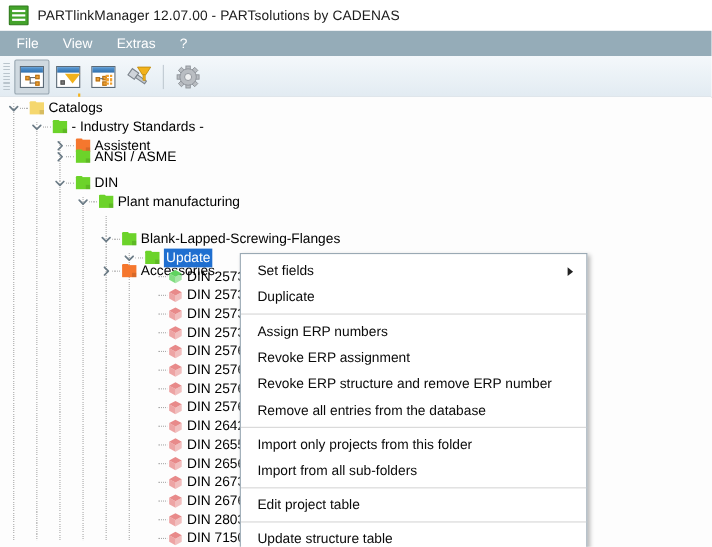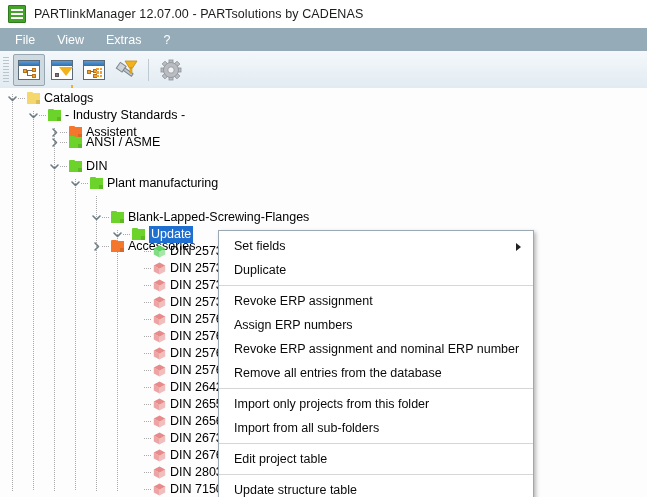--- a/index.html
+++ b/index.html
@@ -492,23 +492,23 @@
             </svg></span>
           <span class="lbl" style="left: 170px;">DIN 71501 AG - Oval flanges for motor vehicles, form AG</span>
         </div>
       </div>
   </div>
 
   <div class="ctxmenu" id="ctxmenu">
       <div class="mrow"><span>Set fields</span><span class="arrow"></span></div>
       <div class="mrow"><span>Duplicate</span></div>
       <div class="msep"></div>
+      <div class="mrow"><span>Assign ERP numbers</span></div>
       <div class="mrow"><span>Revoke ERP assignment</span></div>
-      <div class="mrow"><span>Assign ERP numbers</span></div>
-      <div class="mrow"><span>Revoke ERP assignment and nominal ERP number</span></div>
+      <div class="mrow"><span>Revoke ERP structure and remove ERP number</span></div>
       <div class="mrow"><span>Remove all entries from the database</span></div>
       <div class="msep"></div>
       <div class="mrow"><span>Import only projects from this folder</span></div>
       <div class="mrow"><span>Import from all sub-folders</span></div>
       <div class="msep"></div>
       <div class="mrow"><span>Edit project table</span></div>
       <div class="msep"></div>
       <div class="mrow"><span>Update structure table</span></div>
     </div>
 

